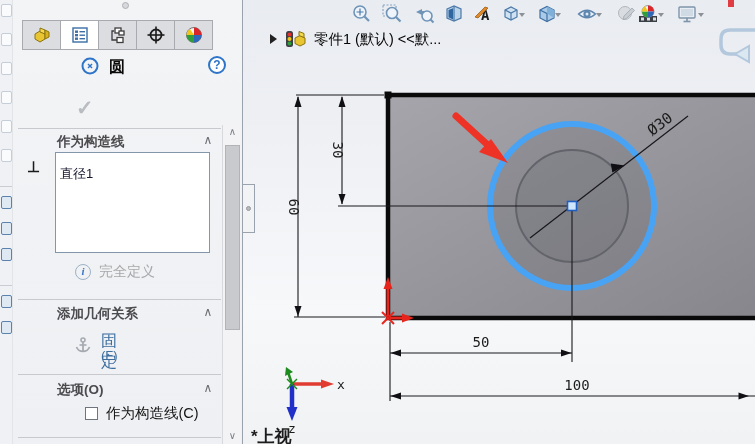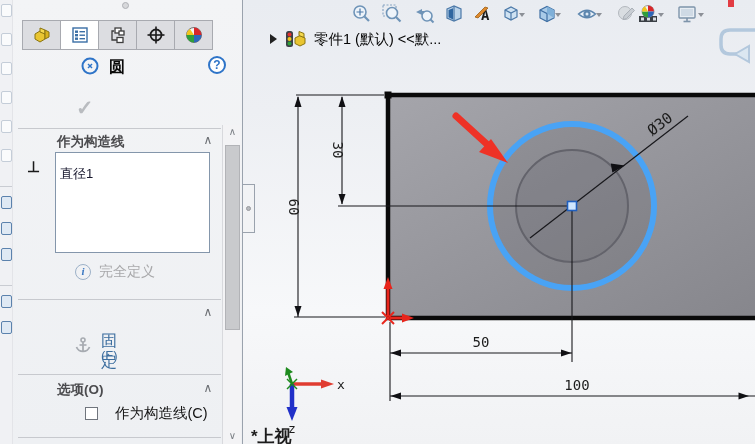--- a/index.html
+++ b/index.html
@@ -40,21 +40,21 @@
 
   .info-row { position:absolute; left:62px; top:263px; display:flex; align-items:center; gap:8px; }
   .info-ic { width:16px; height:16px; border:1.5px solid #9db1c8; border-radius:50%; color:#3a78c2; font-size:11px; font-weight:bold; font-style:italic; text-align:center; line-height:13px; font-family:"Liberation Serif",serif; }
   .info-txt { font-size:14px; color:#a8a8aa; }
 
   .fix-row { position:absolute; left:60px; top:331px; }
   .fix-ic { position:absolute; left:0; top:5px; }
   .fix-lbl { position:absolute; left:28px; top:0; font-size:16px; color:#3c6e9f; }
   .fix-key { position:absolute; left:28px; top:17px; font-size:13px; color:#3c6e9f; }
 
-  .chk-row { position:absolute; left:72px; top:404px; display:flex; align-items:center; gap:17px; }
+  .chk-row { position:absolute; left:72px; top:404px; display:flex; align-items:center; gap:8px; }
   .chk { width:13px; height:13px; border:1px solid #70757d; background:#fff; }
   .chk-lbl { font-size:14.5px; color:#141414; }
 
   
   .pscroll { position:absolute; left:209px; top:125px; width:19px; height:319px; background:#f3f3f5; border-left:1px solid #d8d9dd; }
   .pscroll .arr { position:absolute; left:0; width:19px; height:15px; color:#7c8086; font-size:10px; text-align:center; line-height:14px; }
   .pscroll .thumb { position:absolute; left:2px; top:20px; width:15px; height:185px; background:#c9cacd; border:1px solid #b2b3b7; }
 
   
   .splitter { position:absolute; left:243px; top:184px; width:12px; height:49px; background:#f2f3f5; border:1px solid #9aa2ad; border-left:none; z-index:5; }
@@ -169,20 +169,21 @@
       <div class="item">直径1</div>
     </div>
 
     <div class="info-row">
       <span class="info-ic">i</span>
       <span class="info-txt">完全定义</span>
     </div>
 
     <div class="hr" style="top:299px"></div>
 
+    <div class="sec-head" style="top:305px">添加几何关系</div>
     <div class="chevron" style="top:306px">∧</div>
 
     <div class="fix-row">
       <svg class="fix-ic" width="20" height="22" viewBox="0 0 20 22">
         <circle cx="10" cy="4" r="2" fill="none" stroke="#a7abb1" stroke-width="1.6"></circle>
         <line x1="10" y1="6" x2="10" y2="15" stroke="#a7abb1" stroke-width="1.8"></line>
         <path d="M3.5 11 A7 7 0 0 0 16.5 11" fill="none" stroke="#a7abb1" stroke-width="1.8"></path>
         <line x1="6.5" y1="9" x2="13.5" y2="9" stroke="#a7abb1" stroke-width="1.6"></line>
       </svg>
       <span class="fix-lbl">固定</span>

